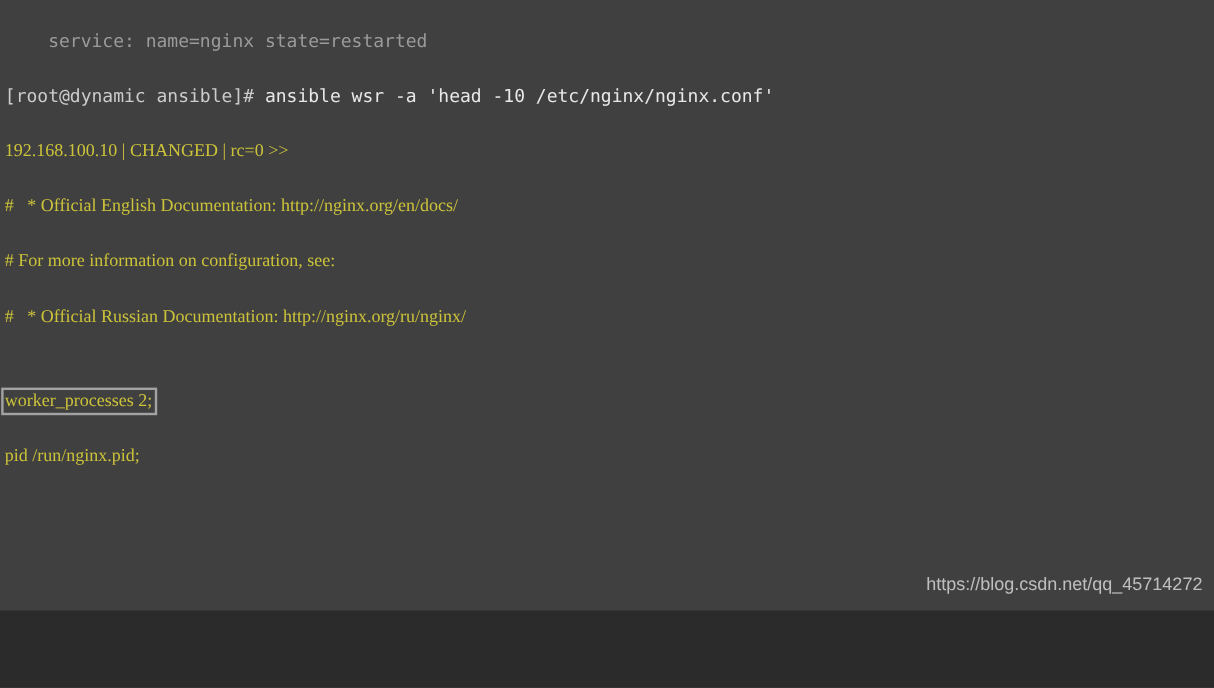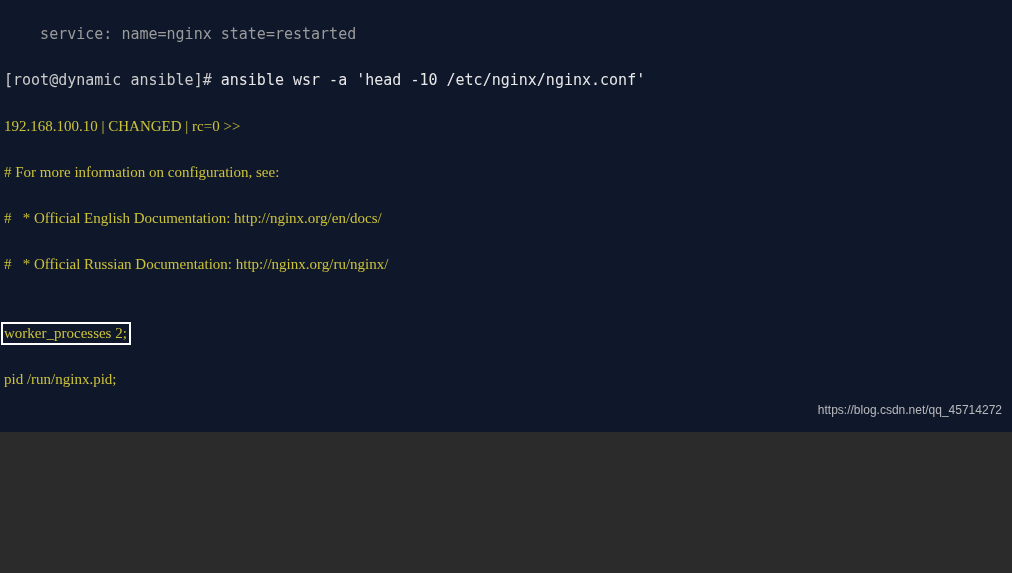--- a/index.html
+++ b/index.html
@@ -1,58 +1,58 @@
 <!DOCTYPE html>
 <html><head>
 <meta charset="utf-8">
 <style>
   html,body{margin:0;padding:0;background:#2b2b2b;}
   .terminal{
-    width:1012px;height:432px;
-    background:#0f172a;
+    width:1012px;height:509px;
+    background:#404040;
     font-family:"DejaVu Sans Mono","Menlo","Consolas",monospace;
     font-size:15px;
     line-height:23px;
     white-space:pre;
     position:relative;
     overflow:hidden;
     color:#cccccc;
     box-sizing:border-box;
     padding:0 4px;
   }
   .gray{color:#cccccc;}
   .yellow{color:#ccc33a;font-family:Liberation Serif, serif;}
   .white{color:#e8e8e8;text-align:right;}
   .dim{color:#9b9b9b;}
   .box{
     display:inline-block;
-    border:2px solid #ffffff;
+    border:2px solid #a3a3a3;
     padding:0 2px 0 1px;
     margin-left:-3px;
     line-height:19px;
   }
   .watermark{
     position:absolute;
     right:10px;bottom:10px;
     color:#d5d5d5;
     font-family:Arial,Helvetica,sans-serif;
-    font-size:12px;
+    font-size:15px;
     opacity:.85;
   }
   .line{display:block;}
 </style>
 </head>
 <body>
 
 <div class="terminal">
 <span class="line dim">    service: name=nginx state=restarted</span>
 <span class="line"><span class="gray">[root@dynamic ansible]# </span><span class="white">ansible wsr -a 'head -10 /etc/nginx/nginx.conf'</span></span>
 <span class="line yellow">192.168.100.10 | CHANGED | rc=0 &gt;&gt;</span>
+<span class="line yellow">#   * Official English Documentation: http://nginx.org/en/docs/</span>
 <span class="line yellow"># For more information on configuration, see:</span>
-<span class="line yellow">#   * Official English Documentation: http://nginx.org/en/docs/</span>
 <span class="line yellow">#   * Official Russian Documentation: http://nginx.org/ru/nginx/</span>
 <span class="line yellow"></span>
 <span class="line"><span class="box yellow">worker_processes 2;</span></span>
 <span class="line yellow">pid /run/nginx.pid;</span>
 <span class="line yellow"></span>
 
 
 
 
 <span class="line yellow"></span>

